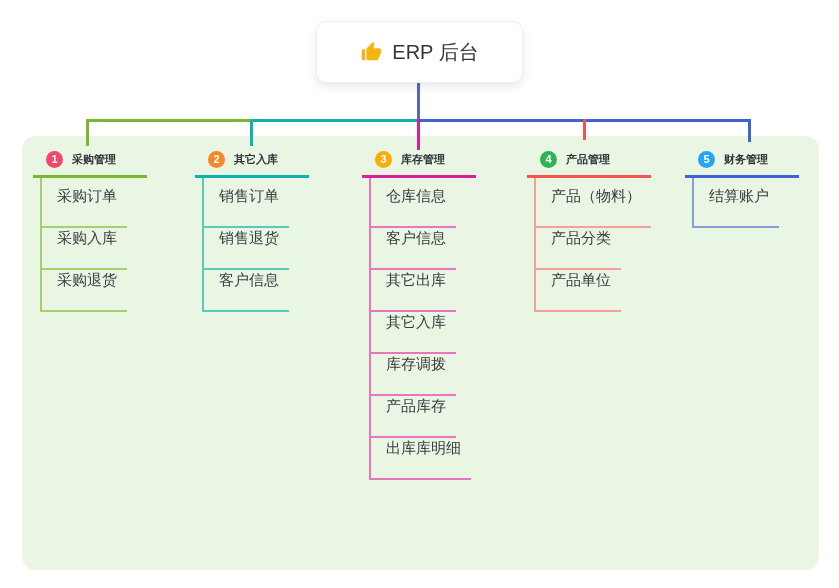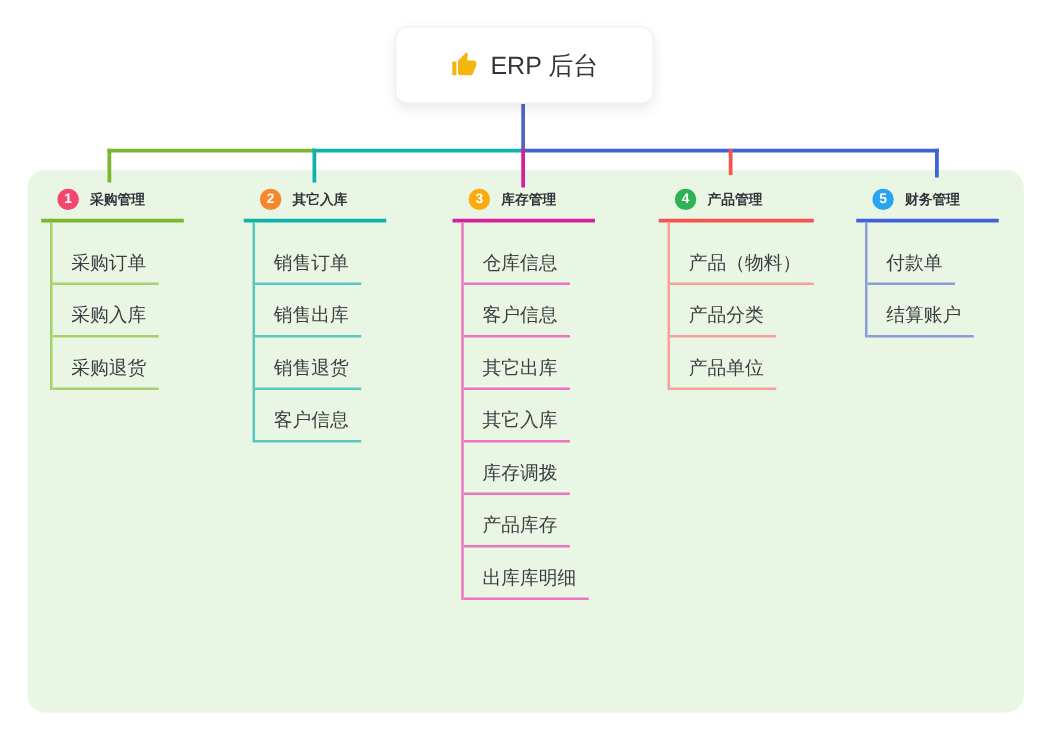--- a/index.html
+++ b/index.html
@@ -38,21 +38,21 @@
   .branch-title{display:flex;align-items:center;gap:9px;
                 padding:3px 7px 7px 13px;min-width:114px;box-sizing:border-box;
                 border-bottom:3px solid var(--c);}
   .badge{width:17px;height:17px;border-radius:50%;flex:0 0 auto;
          color:#ffffff;font-size:11px;font-weight:bold;line-height:17px;
          text-align:center;}
   .branch-label{font-size:11px;color:#32323a;font-weight:600;white-space:nowrap;}
   .children{margin-left:7px;border-left:2px solid var(--lc);width:max-content;}
   .child{height:42px;display:flex;align-items:flex-end;}
   .child:first-child{height:50px;}
-  .child-wrap{border-bottom:2px solid var(--lc);padding:0 10px 6px 15px;width:max-content;}
+  .child-wrap{border-bottom:2px solid var(--lc);padding:0 10px 20px 15px;width:max-content;}
   .child-label{font-size:15px;color:#3b3b41;white-space:nowrap;}
 </style>
 </head>
 <body>
 
 <div class="canvas">
 
   <div class="panel" style="background: rgb(233, 246, 227);"></div>
 
   <div class="line root-line" style="background: rgb(84, 101, 200);"></div>
@@ -105,25 +105,20 @@
       <span class="badge" style="background: rgb(246, 135, 43);">2</span>
       <span class="branch-label">其它入库</span>
     </div>
     <div class="children">
   <div class="child">
     <div class="child-wrap">
       <span class="child-label">销售订单</span>
     </div>
   </div>
 
-  <div class="child">
-    <div class="child-wrap">
-      <span class="child-label">销售出库</span>
-    </div>
-  </div>
 
   <div class="child">
     <div class="child-wrap">
       <span class="child-label">销售退货</span>
     </div>
   </div>
 
   <div class="child">
     <div class="child-wrap">
       <span class="child-label">客户信息</span>
@@ -208,25 +203,20 @@
 </div>
   </div>
 
   <div class="branch" style="left: 685px; --c: #3f62d9; --lc: #8b9cdb;">
     <div class="branch-title">
       <span class="badge" style="background: rgb(39, 165, 240);">5</span>
       <span class="branch-label">财务管理</span>
     </div>
     <div class="children">
 
-  <div class="child">
-    <div class="child-wrap">
-      <span class="child-label">付款单</span>
-    </div>
-  </div>
 
   <div class="child">
     <div class="child-wrap">
       <span class="child-label">结算账户</span>
     </div>
   </div>
 </div>
   </div>
 </div>
 </div>

